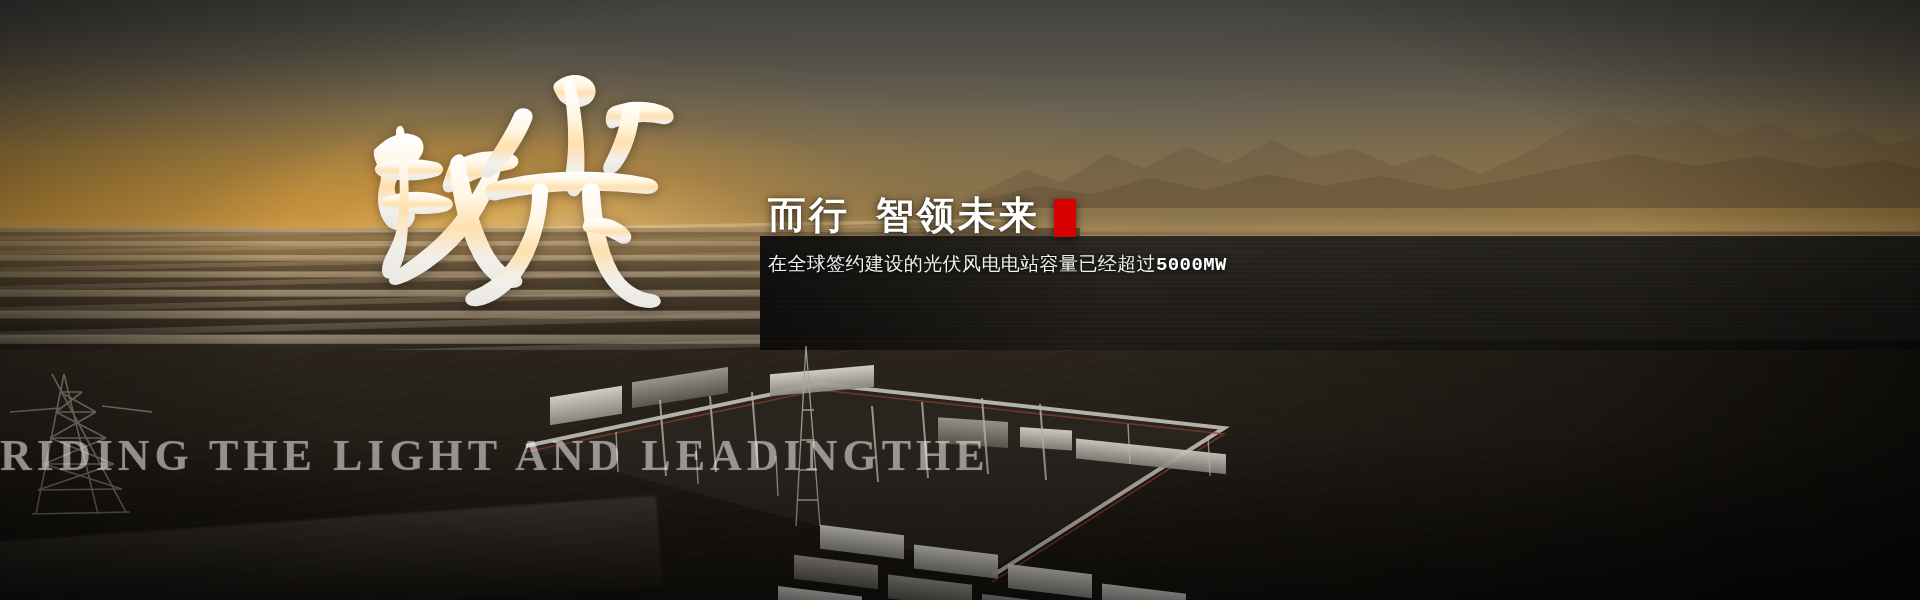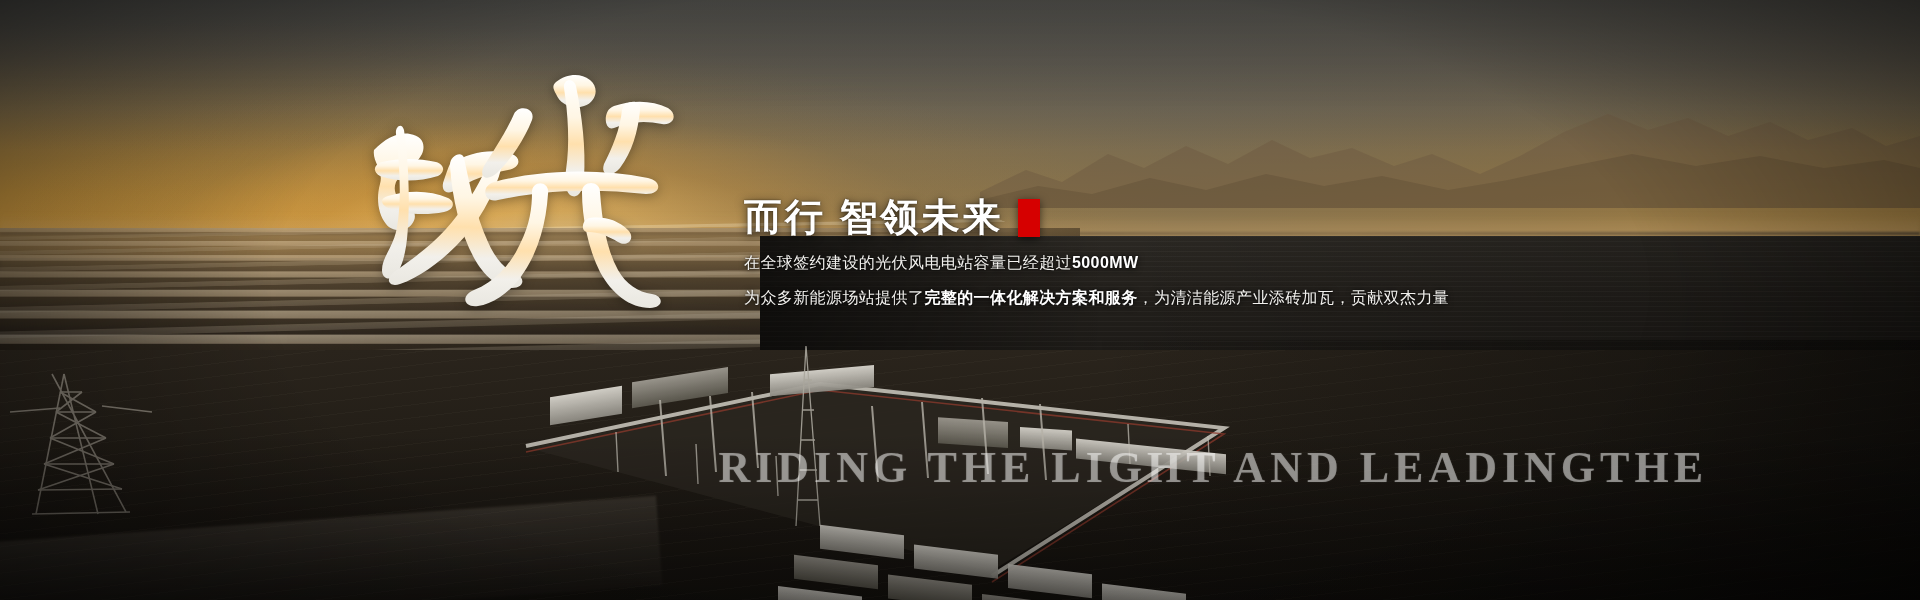--- a/index.html
+++ b/index.html
@@ -173,54 +173,53 @@
   
   .calligraphy{
     position:absolute; left:352px; top:66px; width:340px; height:250px;
     pointer-events:none;
   }
   .calligraphy svg{ width:100%; height:100%; display:block;
     filter:drop-shadow(0 2px 6px rgba(0,0,0,.32)); }
 
   
   .copy{
-    position:absolute; left:744px; top:196px; width:880px;
+    position:absolute; left:768px; top:196px; width:880px;font-family:Liberation Mono, monospace;
   }
   .headline{
     display:flex; align-items:center; gap:14px;
     font-size:38px; line-height:1.15; font-weight:700; color:#ffffff;
     letter-spacing:3px;
     text-shadow:0 2px 10px rgba(0,0,0,.75), 0 0 2px rgba(0,0,0,.6);
     white-space:nowrap;
   }
   .red-block{
     display:inline-block; width:22px; height:38px; background:#d60000;
     box-shadow:0 2px 8px rgba(0,0,0,.6);
     flex:0 0 auto;
   }
   .sub{
     margin-top:10px;
-    font-size:16px; line-height:1.58; color:#f2f1ee; letter-spacing:.4px;
+    font-size:19px; line-height:1.58; color:#f2f1ee; letter-spacing:.4px;
     text-shadow:0 1px 6px rgba(0,0,0,.85), 0 0 2px rgba(0,0,0,.7);
     white-space:nowrap;
   }
   .sub b{ font-weight:700; color:#ffffff; }
 
   
   .eng{
     position:absolute; left:0; top:430px; width:1708px;
-    text-align:right;
+    text-align:left;
     font-family:"Liberation Serif", "DejaVu Serif", serif;
     font-size:44px; line-height:1.16; font-weight:700;
     letter-spacing:5px;
     color:rgba(232,232,228,.42);
     text-shadow:0 0 1px rgba(255,255,255,.25);
     pointer-events:none;
     mix-blend-mode:screen;
-    margin-top:12px;
   }
   .eng .l2{ letter-spacing:6px; }
 </style>
 </head>
 <body>
 
 <div id="banner">
 
   <div class="sky"></div>
   <div class="sky-grey"></div>
@@ -395,22 +394,19 @@
 
     <div class="headline">
       <span>而行  智领未来</span>
       <span class="red-block"></span>
     </div>
 
     <div class="sub">
       <span>在全球签约建设的光伏风电电站容量已经超过</span><b>5000MW</b>
     </div>
 
-    <div class="sub">
-      <span>为众多新能源场站提供了</span><b>完整的一体化解决方案和服务</b><span>，为清洁能源产业添砖加瓦，贡献双杰力量</span>
-    </div>
   </div>
 
   <div class="eng">
     <div class="l1">RIDING THE LIGHT AND LEADINGTHE</div>
   </div>
 
 </div>
 
 </body></html>

